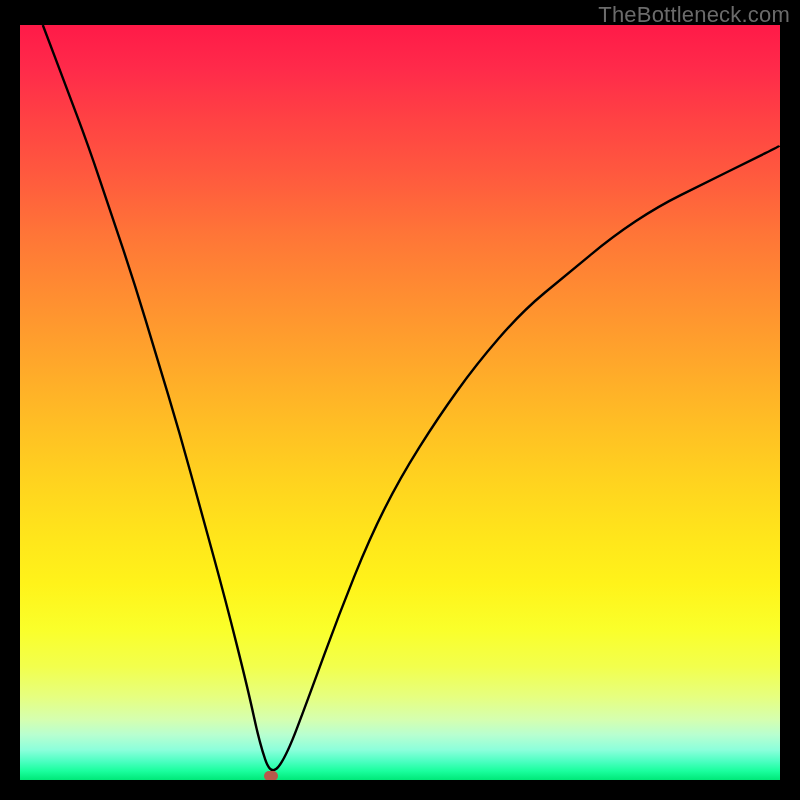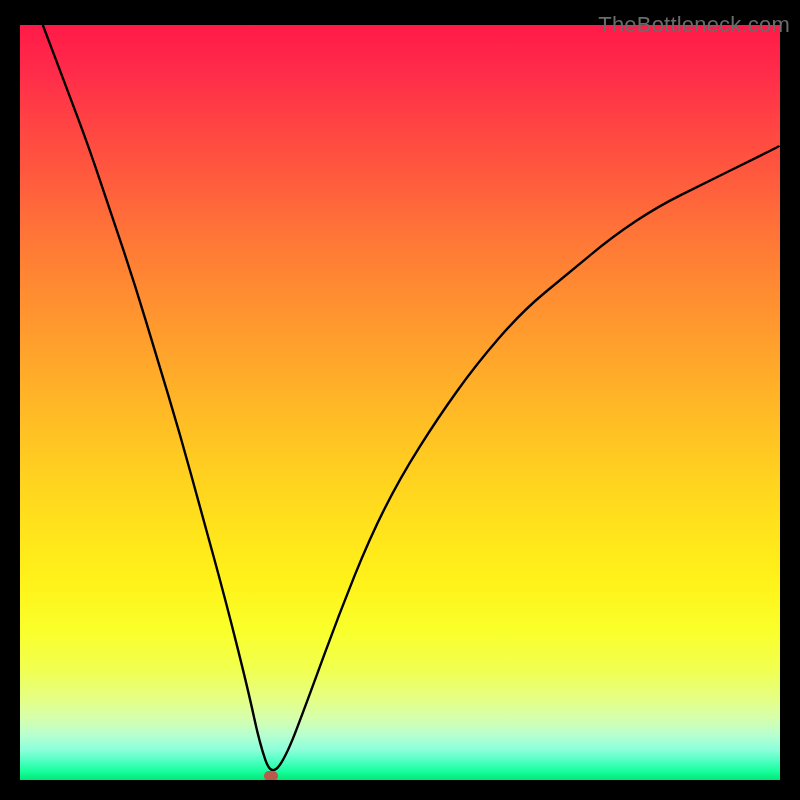--- a/index.html
+++ b/index.html
@@ -12,21 +12,21 @@
     overflow: hidden;
   }
   .frame {
     position: relative;
     width: 800px;
     height: 800px;
     background: #000;
   }
   .watermark {
     position: absolute;
-    top: 12px;
+    top: 2px;
     right: 10px;
     color: #6b6b6b;
     font-size: 22px;
     font-weight: 400;
     letter-spacing: 0.2px;
     z-index: 5;
   }
   .plot-area {
     position: absolute;
     left: 20px;

